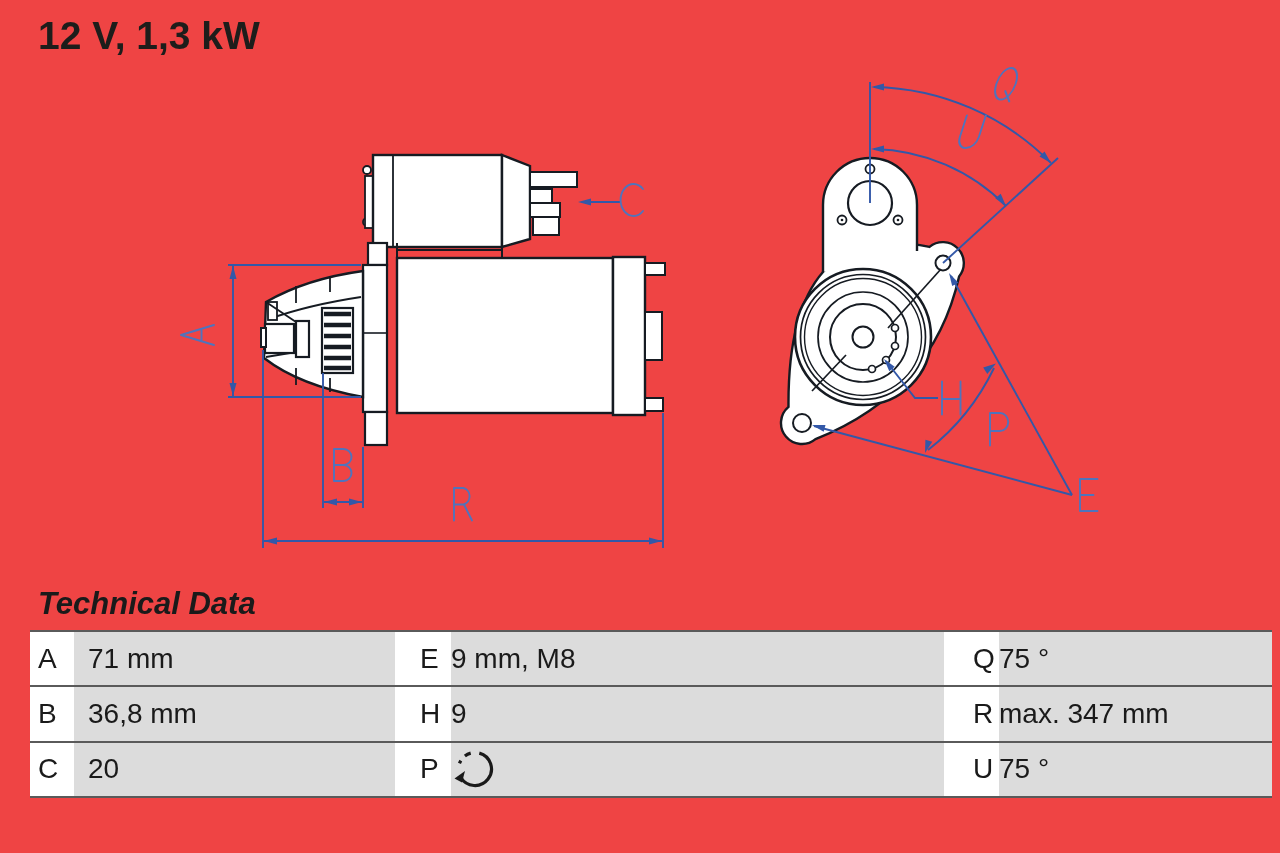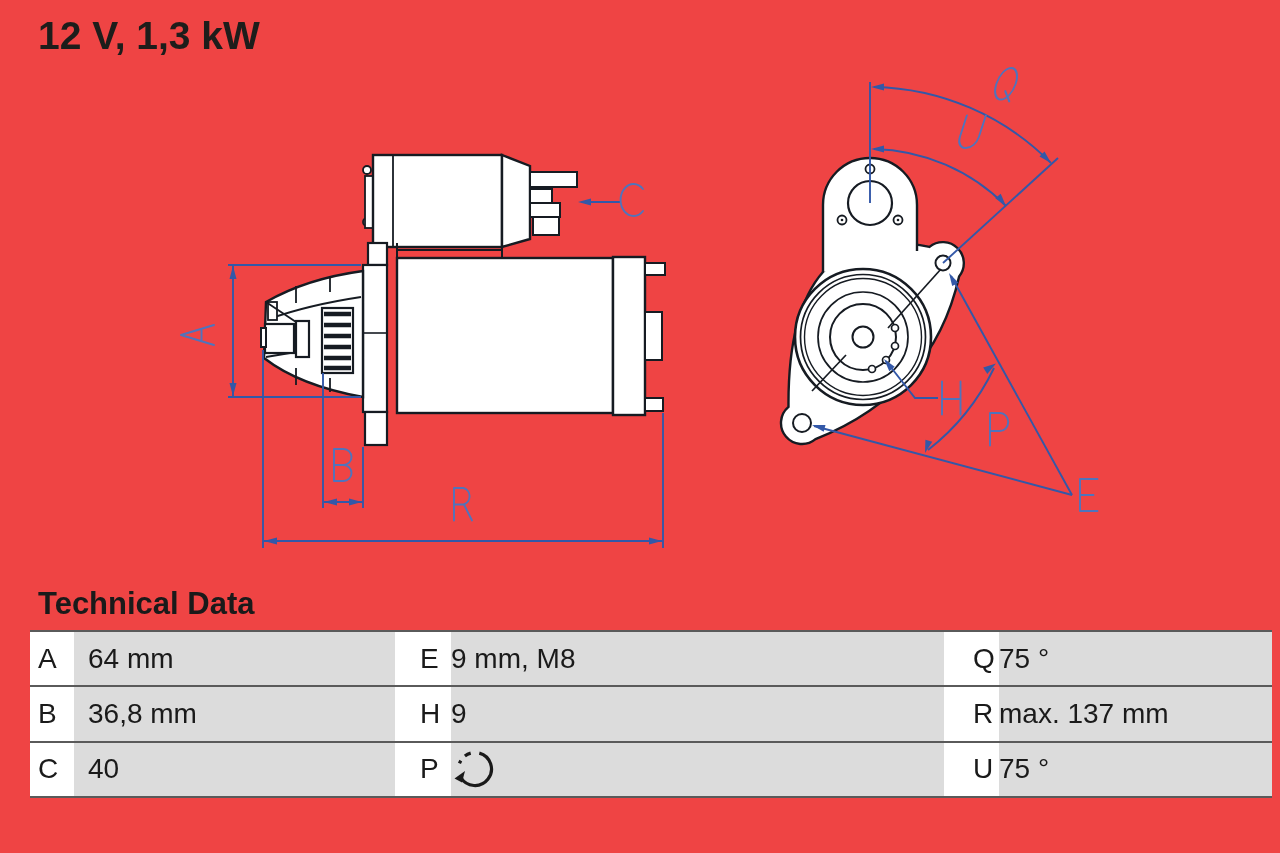--- a/index.html
+++ b/index.html
@@ -5,21 +5,21 @@
   html,body{margin:0;padding:0;background:#fff;}
   .page{position:relative;width:1280px;height:853px;background:#ef4444;overflow:hidden;
         font-family:"Liberation Sans",sans-serif;color:#1a1a1a;}
   #spec-title{position:absolute;left:38px;top:14px;font-size:39px;font-weight:bold;color:#1d1d1b;letter-spacing:0px;}
   #drawing-svg{position:absolute;left:0;top:0;}
   .ln{stroke:var(--line);fill:none;}
   .lnf{stroke:var(--line);fill:#fff;}
   .dim{stroke:var(--dim);fill:none;stroke-width:1.9;}
   .dimf{fill:var(--dim);stroke:none;}
   .glyph{stroke:var(--label);fill:none;stroke-width:1.9;stroke-linecap:round;stroke-linejoin:round;}
-  #table-heading{position:absolute;left:38px;top:586px;font-size:31px;font-weight:bold;color:#1a1a1a;}
+  #table-heading{position:absolute;left:38px;top:586px;font-size:31px;font-weight:bold;color:#1a1a1a;font-style:italic;}
   #tech-table{position:absolute;left:30px;top:630px;width:1242px;
       display:grid;grid-template-columns:44px 321px 56px 493px 55px 273px;
       grid-template-rows:55.3px 55.3px 55.3px;border-bottom:2px solid var(--tborder);}
   .cell{box-sizing:border-box;border-top:2px solid var(--tborder);display:flex;align-items:center;
       font-size:28px;color:#1a1a1a;}
   .cell.lt{background:#fff;}
   .cell.vl{background:var(--tcell);}
   .pl8{padding-left:8px;}.pl14{padding-left:14px;}.pl25{padding-left:25px;}.pl11{}.pl29{padding-left:29px;}
   .icon-stroke{stroke:#1a1a1a;stroke-width:3.2;fill:none;}
 </style>
@@ -199,35 +199,35 @@
         <g transform="translate(1078,478)">
           <path d="M19.5 1 L2 1 L2 33 L19.5 33 M2 17 L15.5 17" class="glyph"></path>
         </g>
       </g>
   </svg>
 
   <div id="table-heading">Technical Data</div>
 
   <div id="tech-table">
     <div class="cell lt pl8">A</div>
-    <div class="cell vl pl14">64 mm</div>
+    <div class="cell vl pl14">71 mm</div>
     <div class="cell lt pl25">E</div>
     <div class="cell vl pl11">9 mm, M8</div>
     <div class="cell lt pl29">Q</div>
     <div class="cell vl pl11">75 °</div>
 
     <div class="cell lt pl8">B</div>
     <div class="cell vl pl14">36,8 mm</div>
     <div class="cell lt pl25">H</div>
     <div class="cell vl pl11">9</div>
     <div class="cell lt pl29">R</div>
-    <div class="cell vl pl11">max. 137 mm</div>
+    <div class="cell vl pl11">max. 347 mm</div>
 
     <div class="cell lt pl8">C</div>
-    <div class="cell vl pl14">40</div>
+    <div class="cell vl pl14">20</div>
     <div class="cell lt pl25">P</div>
     <div class="cell vl pl11">
       <svg width="48" height="48" viewBox="0 0 48 48">
         <path d="M28.3 8.1 A16.5 16.5 0 1 1 9.7 32.3" class="icon-stroke"></path>
         <path d="M19.7 8.1 A16.5 16.5 0 0 0 8.5 18.4" class="icon-stroke" stroke-dasharray="6.5 6"></path>
         <path d="M3.5 33.5 L14 26 L11 37.5 Z" fill="#1a1a1a" stroke="none"></path>
       </svg>
       <span></span>
     </div>
     <div class="cell lt pl29">U</div>

